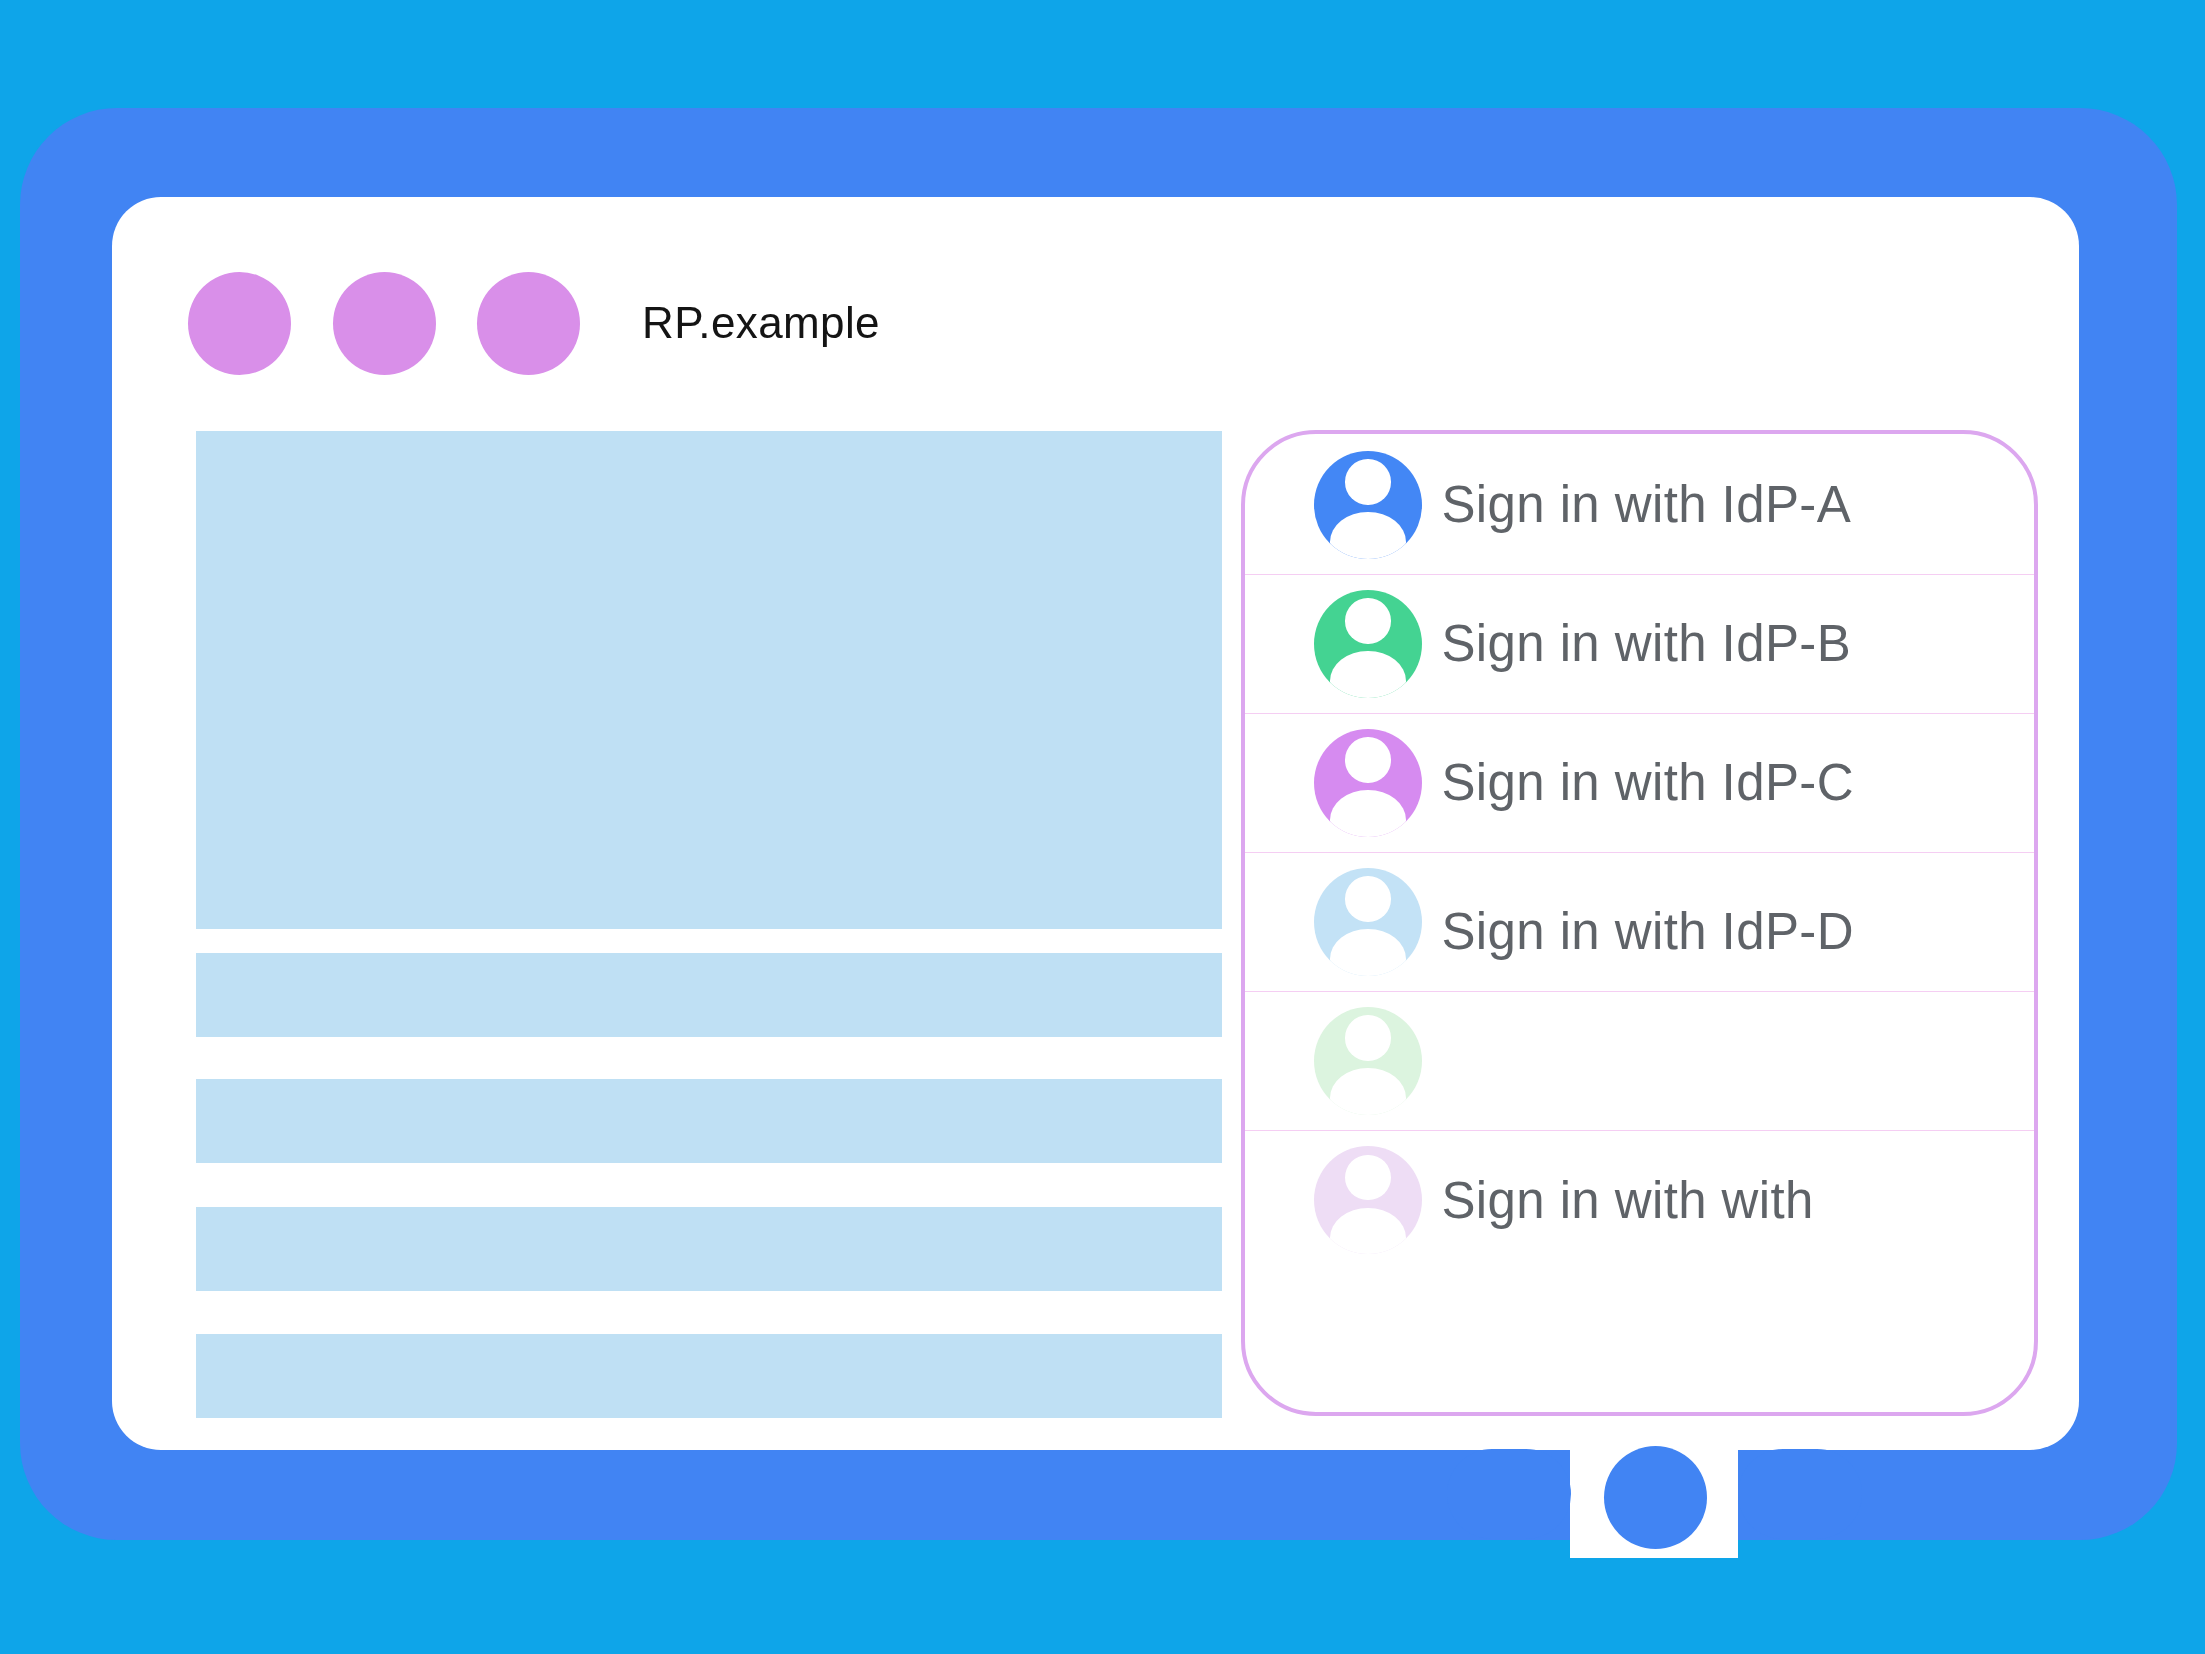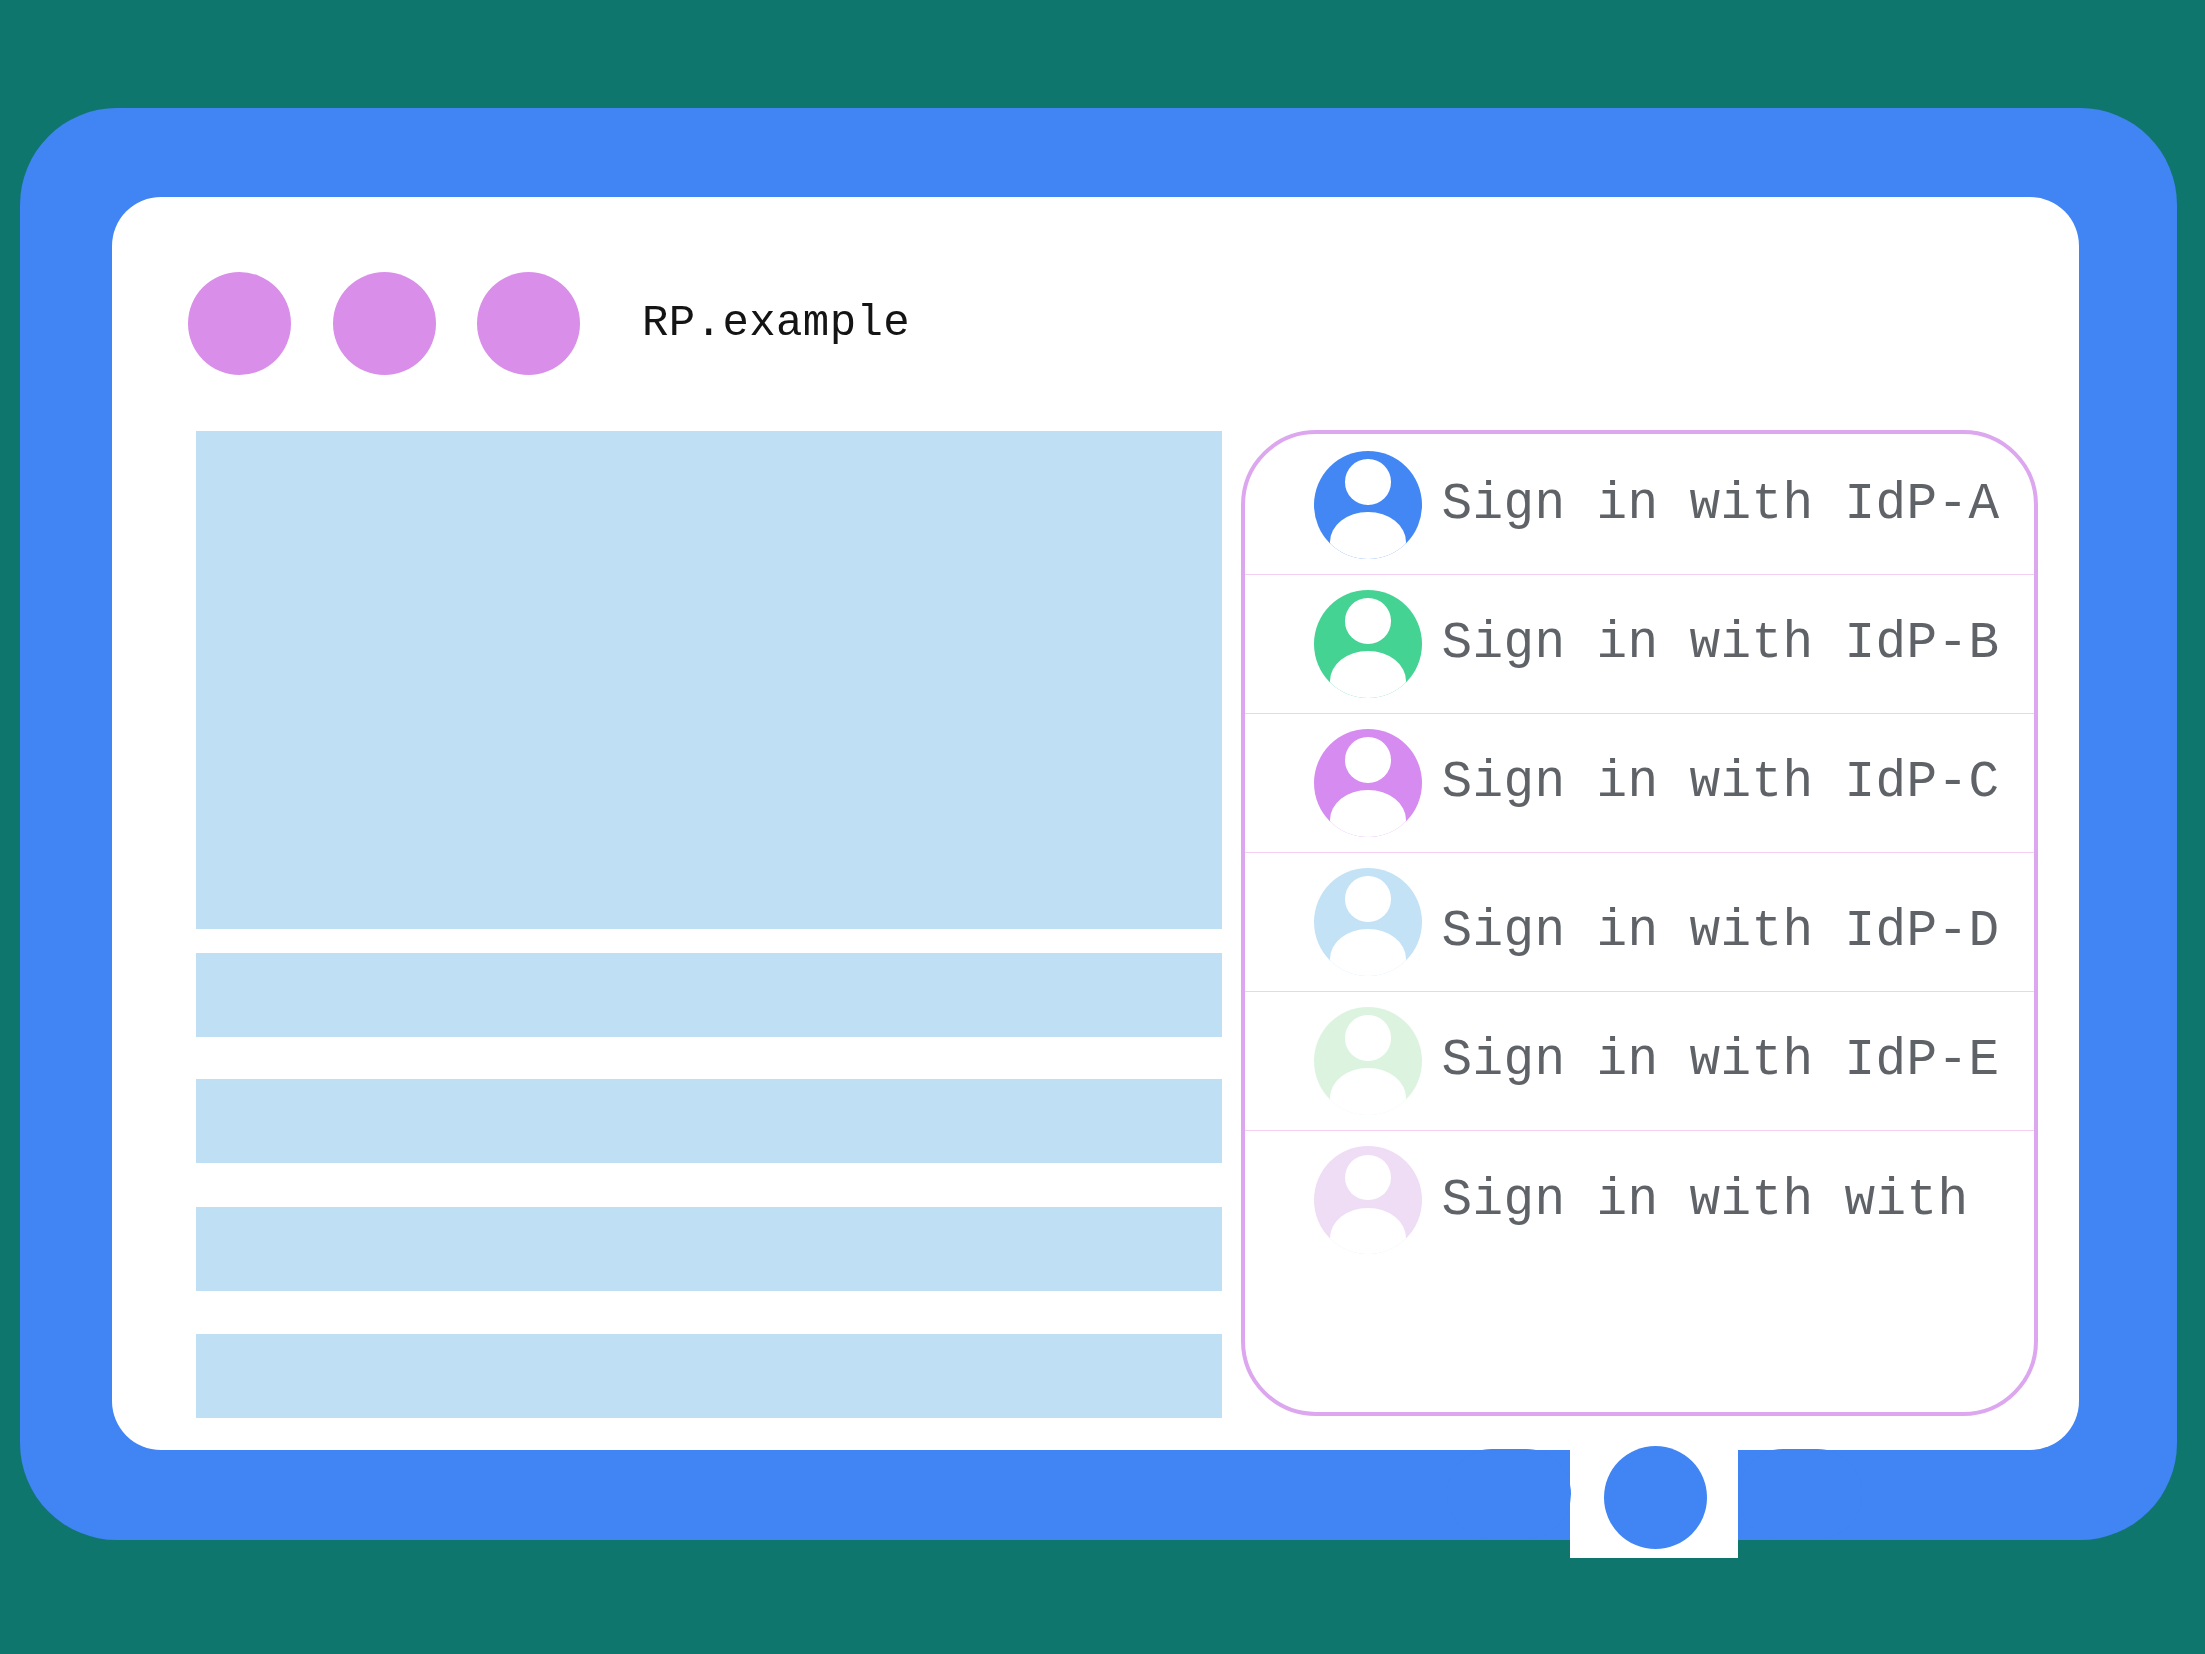--- a/index.html
+++ b/index.html
@@ -1,18 +1,18 @@
 <!DOCTYPE html>
 <html style="font-size:14px"><head>
 <meta charset="utf-8">
 <style>
   * { box-sizing: border-box; margin: 0; padding: 0; }
   html, body { width: 2206px; height: 1654px; background: #ffffff; overflow: hidden;
                font-family: "Liberation Sans", sans-serif; }
-  .canvas { position: relative; width: 2206px; height: 1654px; background: #0f766e; font-family: Liberation Mono, monospace; }
+  .canvas { position: relative; width: 2206px; height: 1654px; background: #0ea5e9; }
 
   
   .frame-base   { position: absolute; left: 20px;  top: 108px;  width: 2157px; height: 1432px;
                   border-radius: 97px; }
   .screen       { position: absolute; left: 112px; top: 197px;  width: 1967px; height: 1253px;
                   background: #ffffff; border-radius: 49px; }
   .gap-eraser   { position: absolute; left: 1570px; top: 1448px; width: 168px; height: 110px;
                   background: #ffffff; }
   .cap          { position: absolute; top: 1449px; width: 124px; height: 90px; border-radius: 45px; }
   .cap-left     { left: 1447px; }
@@ -100,21 +100,20 @@
       <span class="torso"></span>
     </span>
     <span class="label" style="color: rgb(95, 99, 104); margin-top: 19px;">Sign in with IdP-D</span>
   </div>
 
   <div class="row">
     <span class="avatar" style="background: rgb(220, 244, 223);">
       <span class="head"></span>
       <span class="torso"></span>
     </span>
-    <span class="label" style="color: rgb(95, 99, 104);">Sign in with IdP-E</span>
   </div>
 
   <div class="row">
     <span class="avatar" style="background: rgb(238, 221, 245);">
       <span class="head"></span>
       <span class="torso"></span>
     </span>
     <span class="label" style="color: rgb(95, 99, 104);">Sign in with with</span>
   </div>
 

